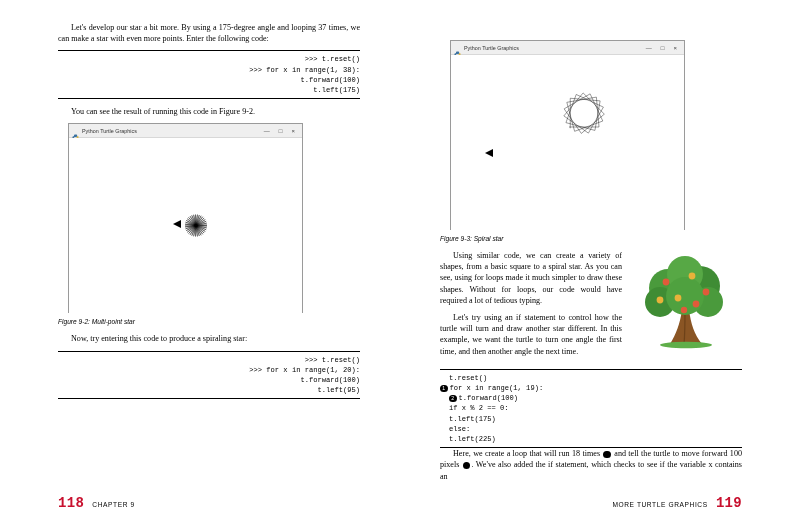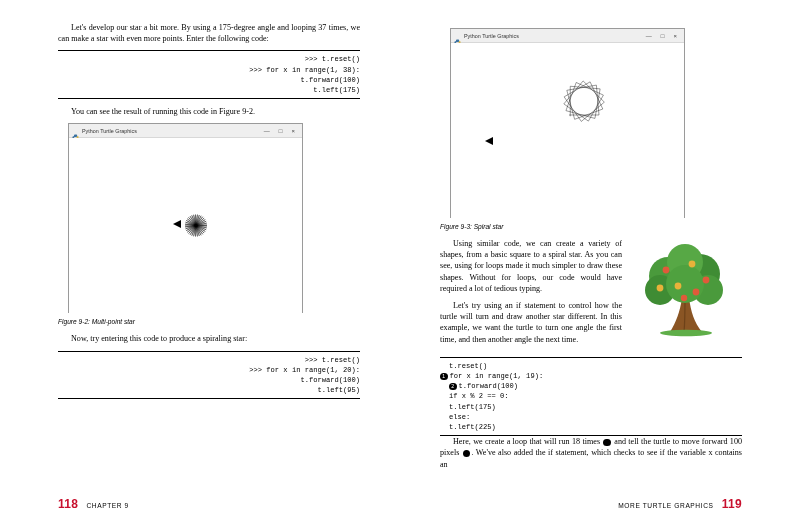--- a/index.html
+++ b/index.html
@@ -20,21 +20,21 @@
     height: 529px;
     display: flex;
   }
   .page {
     position: relative;
     width: 400px;
     height: 529px;
     box-sizing: border-box;
   }
   .page-left { padding: 22px 40px 0 58px; }
-  .page-right { padding: 22px 58px 0 40px; }
+  .page-right { padding: 34px 58px 0 40px; }
 
   p.body {
     font-size: 8.1px;
     line-height: 11.2px;
     text-align: justify;
     margin: 0 0 6px 0;
     text-indent: 13px;
     hyphens: auto;
   }
 
@@ -142,21 +142,22 @@
   .folio {
     position: absolute;
     bottom: 18px;
     font-family: "Liberation Sans", sans-serif;
     font-size: 6.8px;
     letter-spacing: 0.3px;
   }
   .folio-num {
     color: #c8102e;
     font-weight: bold;
-    font-size: 12px;
+    font-size: 14px;
+    font-family: Liberation Mono, monospace;
   }
   .folio-left { left: 58px; }
   .folio-right { right: 58px; text-align: right; }
   .running-head {
     color: #000;
     font-size: 6.6px;
     letter-spacing: 0.6px;
   }
 
   .tree-float {

